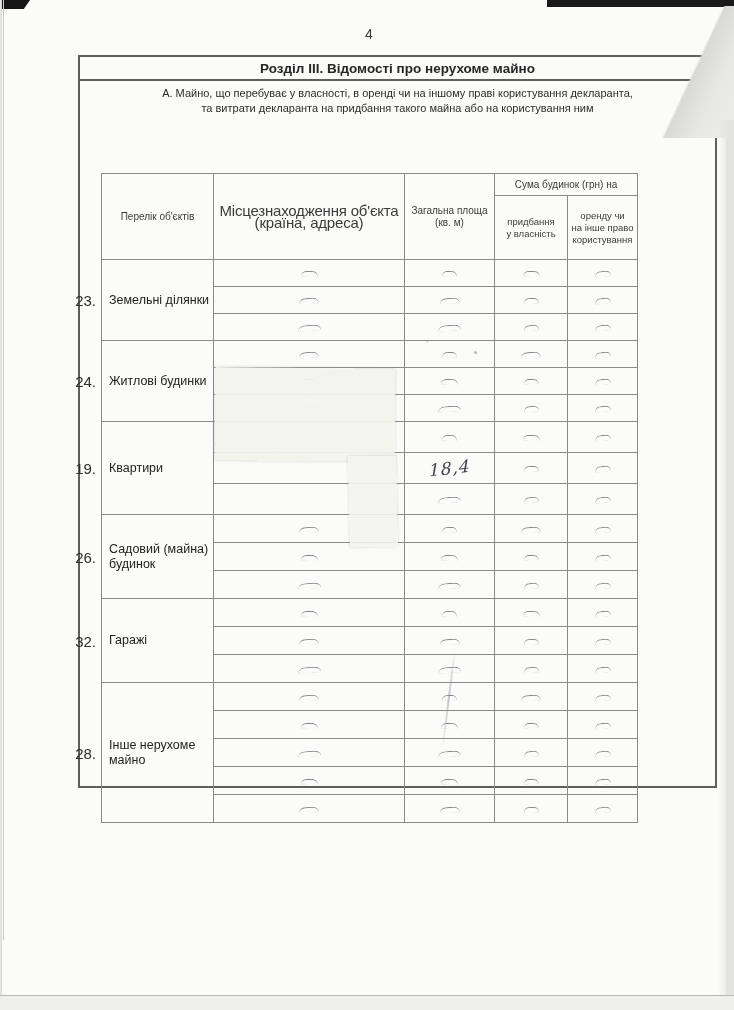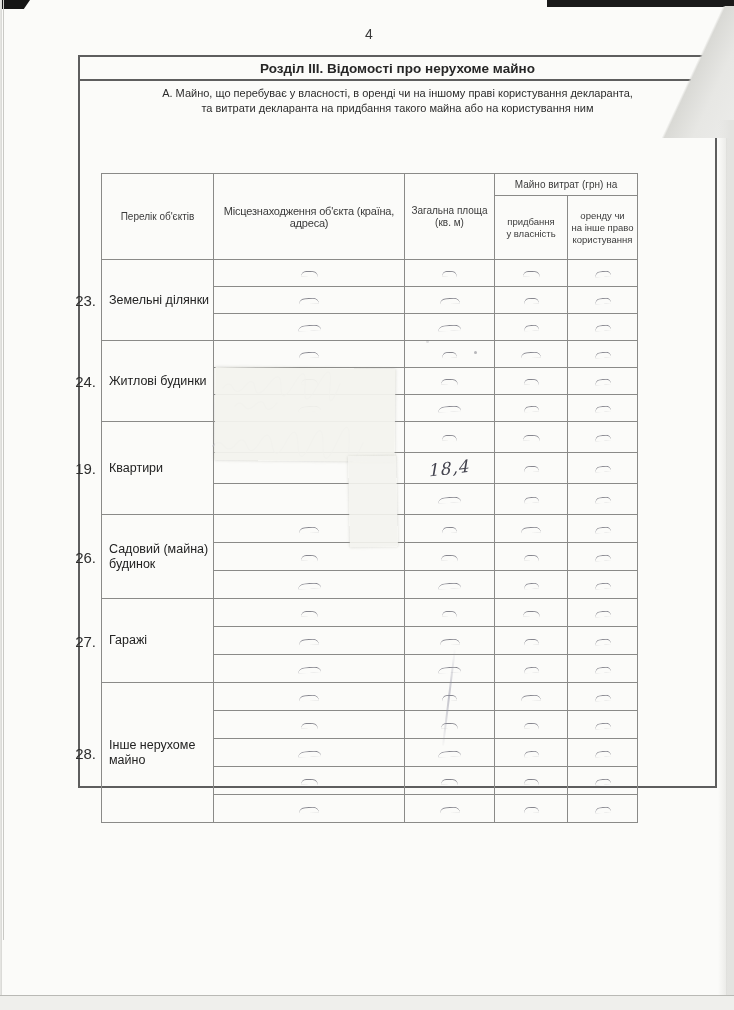--- a/index.html
+++ b/index.html
@@ -38,21 +38,21 @@
   td { border:1px solid #8a8a88; font-size:10px; color:#333; text-align:center;
        vertical-align:middle; padding:1px 2px; }
   col.c-label   { width:112px; }
   col.c-loc     { width:191px; }
   col.c-area    { width:90px; }
   col.c-buy     { width:73px; }
   col.c-rent    { width:70px; }
   .hdr td { line-height:12px; color:#3b3b3b; }
   .hdr-top td { height:22px; font-size:10px; }
   .hdr-sub td { height:64px; font-size:9.5px; }
-  td.hdr-loc { font-size:11px; letter-spacing:-.2px; }
+  td.hdr-loc { font-size:15px; letter-spacing:-.2px; }
   tr[data-cat] td { font-size:11px; }
   tr[data-cat="23"] td, tr[data-cat="24"] td { height:27px; }
   tr[data-cat="25"] td { height:31px; }
   tr[data-cat="26"] td, tr[data-cat="27"] td, tr[data-cat="28"] td { height:28px; }
   td.label-cell { position:relative; text-align:left; padding-left:7px; font-size:12.5px !important;
                   color:#222; line-height:15px; }
   .row-num { position:absolute; right:calc(100% + 6px); top:50%; transform:translateY(-50%);
              font-size:15px; color:#2e2e2e; white-space:nowrap; }
 
   
@@ -104,21 +104,21 @@
             <col class="c-loc">
             <col class="c-area">
             <col class="c-buy">
             <col class="c-rent">
         </colgroup>
         <tbody>
           <tr class="hdr hdr-top">
             <td rowspan="2">Перелік об'єктів</td>
             <td rowspan="2" class="hdr-loc">Місцезнаходження об'єкта (країна, адреса)</td>
             <td rowspan="2">Загальна площа<br>(кв. м)</td>
-            <td colspan="2">Майно витрат (грн) на</td>
+            <td colspan="2">Сума будинок (грн) на</td>
           </tr>
           <tr class="hdr hdr-sub">
             <td>придбання<br>у власність</td>
             <td>оренду чи<br>на інше право<br>користування</td>
           </tr>
         </tbody>
         <tbody>
             <tr data-cat="23">
               <td class="label-cell" rowspan="3"><span class="row-num">23.</span><span>Земельні ділянки</span></td>
               <td><span class="hand-dash"></span></td>
@@ -189,21 +189,21 @@
               <td><span class="hand-dash"></span></td>
               <td><span class="hand-dash"></span></td>
             </tr>
             <tr data-cat="26">
               <td><span class="hand-dash"></span></td>
               <td><span class="hand-dash"></span></td>
               <td><span class="hand-dash"></span></td>
               <td><span class="hand-dash"></span></td>
             </tr>
             <tr data-cat="27">
-              <td class="label-cell" rowspan="3"><span class="row-num">27.</span><span>Гаражі</span></td>
+              <td class="label-cell" rowspan="3"><span class="row-num">32.</span><span>Гаражі</span></td>
               <td><span class="hand-dash"></span></td>
               <td><span class="hand-dash"></span></td>
               <td><span class="hand-dash"></span></td>
               <td><span class="hand-dash"></span></td>
             </tr>
             <tr data-cat="27">
               <td><span class="hand-dash"></span></td>
               <td><span class="hand-dash"></span></td>
               <td><span class="hand-dash"></span></td>
               <td><span class="hand-dash"></span></td>

